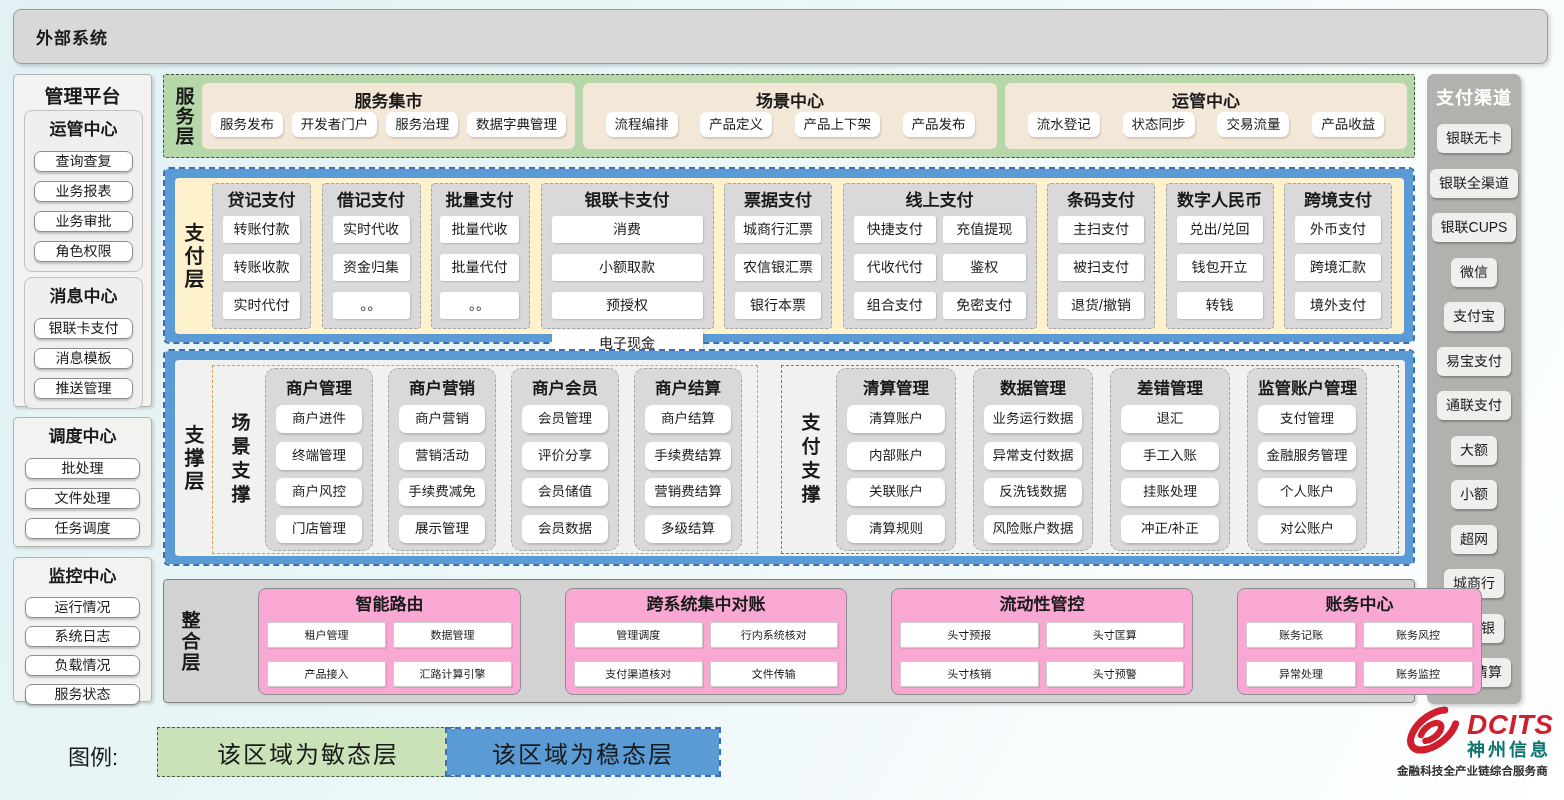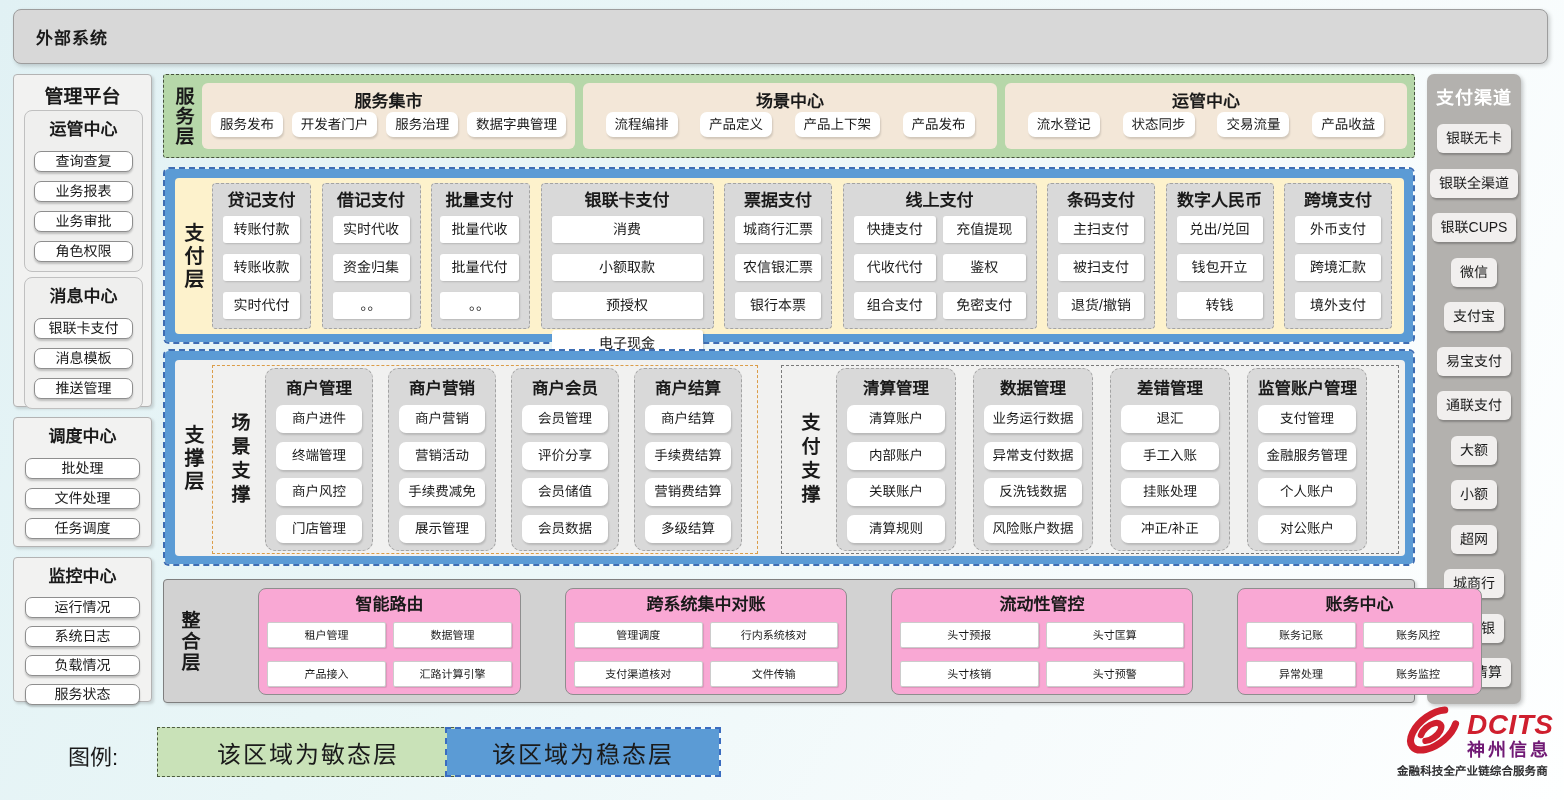--- a/index.html
+++ b/index.html
@@ -105,21 +105,21 @@
   .legend-label { left:68px; top:739px; font-size:22px; }
   .legend-box { top:727px; height:50px; display:flex; align-items:center; justify-content:center;
     font-size:24px; font-weight:500; letter-spacing:2px; }
   .legend-agile { left:157px; width:302px; background:#c9e2b8; border:1.6px dashed #4c5b3e; }
   .legend-stable { left:445px; width:276px; background:#5b9bd5; border:2.5px dashed #3a6cc0; background-clip:padding-box; }
 
   
   .logo-swirl { left:1398px; top:704px; width:67px; height:55px; }
   .logo-en { left:1467px; top:709px; font-size:28px; font-weight:700; font-style:italic;
     color:#cf1f2e; letter-spacing:0.5px; }
-  .logo-cn { left:1467px; top:735px; font-size:18px; font-weight:600; color:#701a75; letter-spacing:3px; white-space:nowrap; }
+  .logo-cn { left:1467px; top:735px; font-size:18px; font-weight:600; color:#0f766e; letter-spacing:3px; white-space:nowrap; }
   .logo-tagline { left:1397px; top:762px; width:162px; font-size:11.5px; font-weight:700;
     color:#2e2e30; letter-spacing:0.1px; white-space:nowrap; }
 </style>
 </head>
 <body>
 
 <div class="abs topbar">
   <div class="topbar-label">外部系统</div>
 </div>
 

